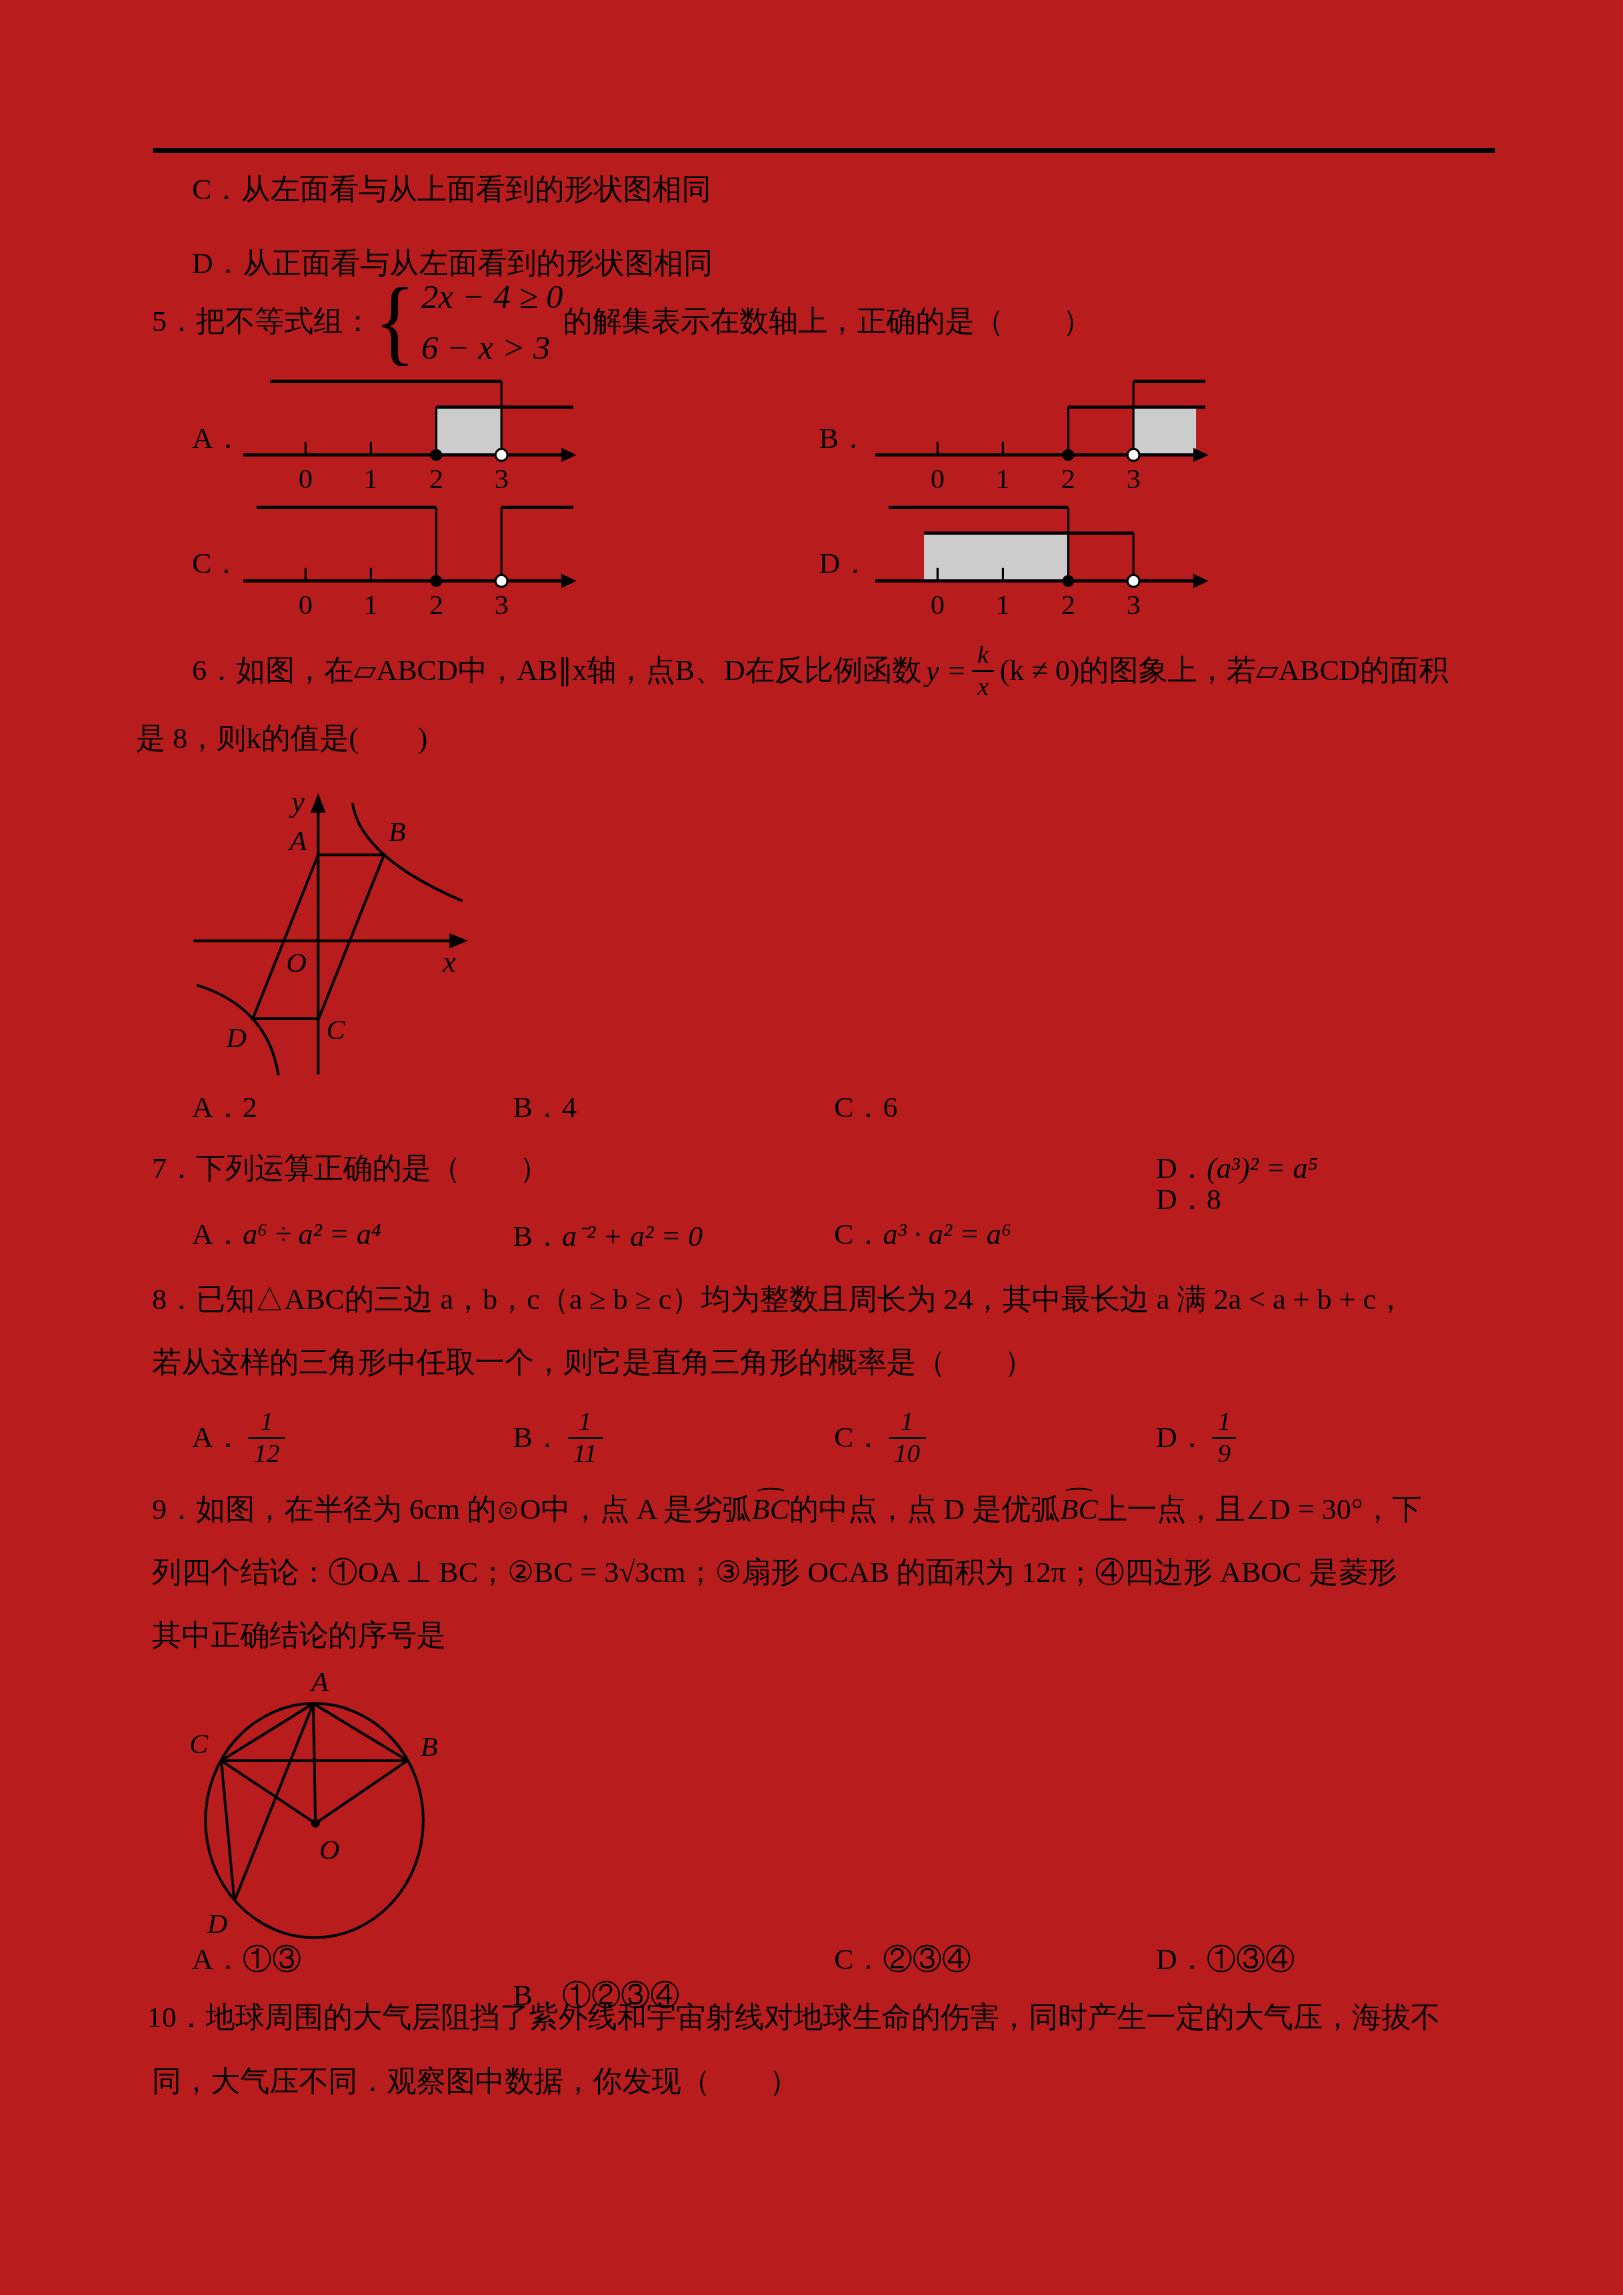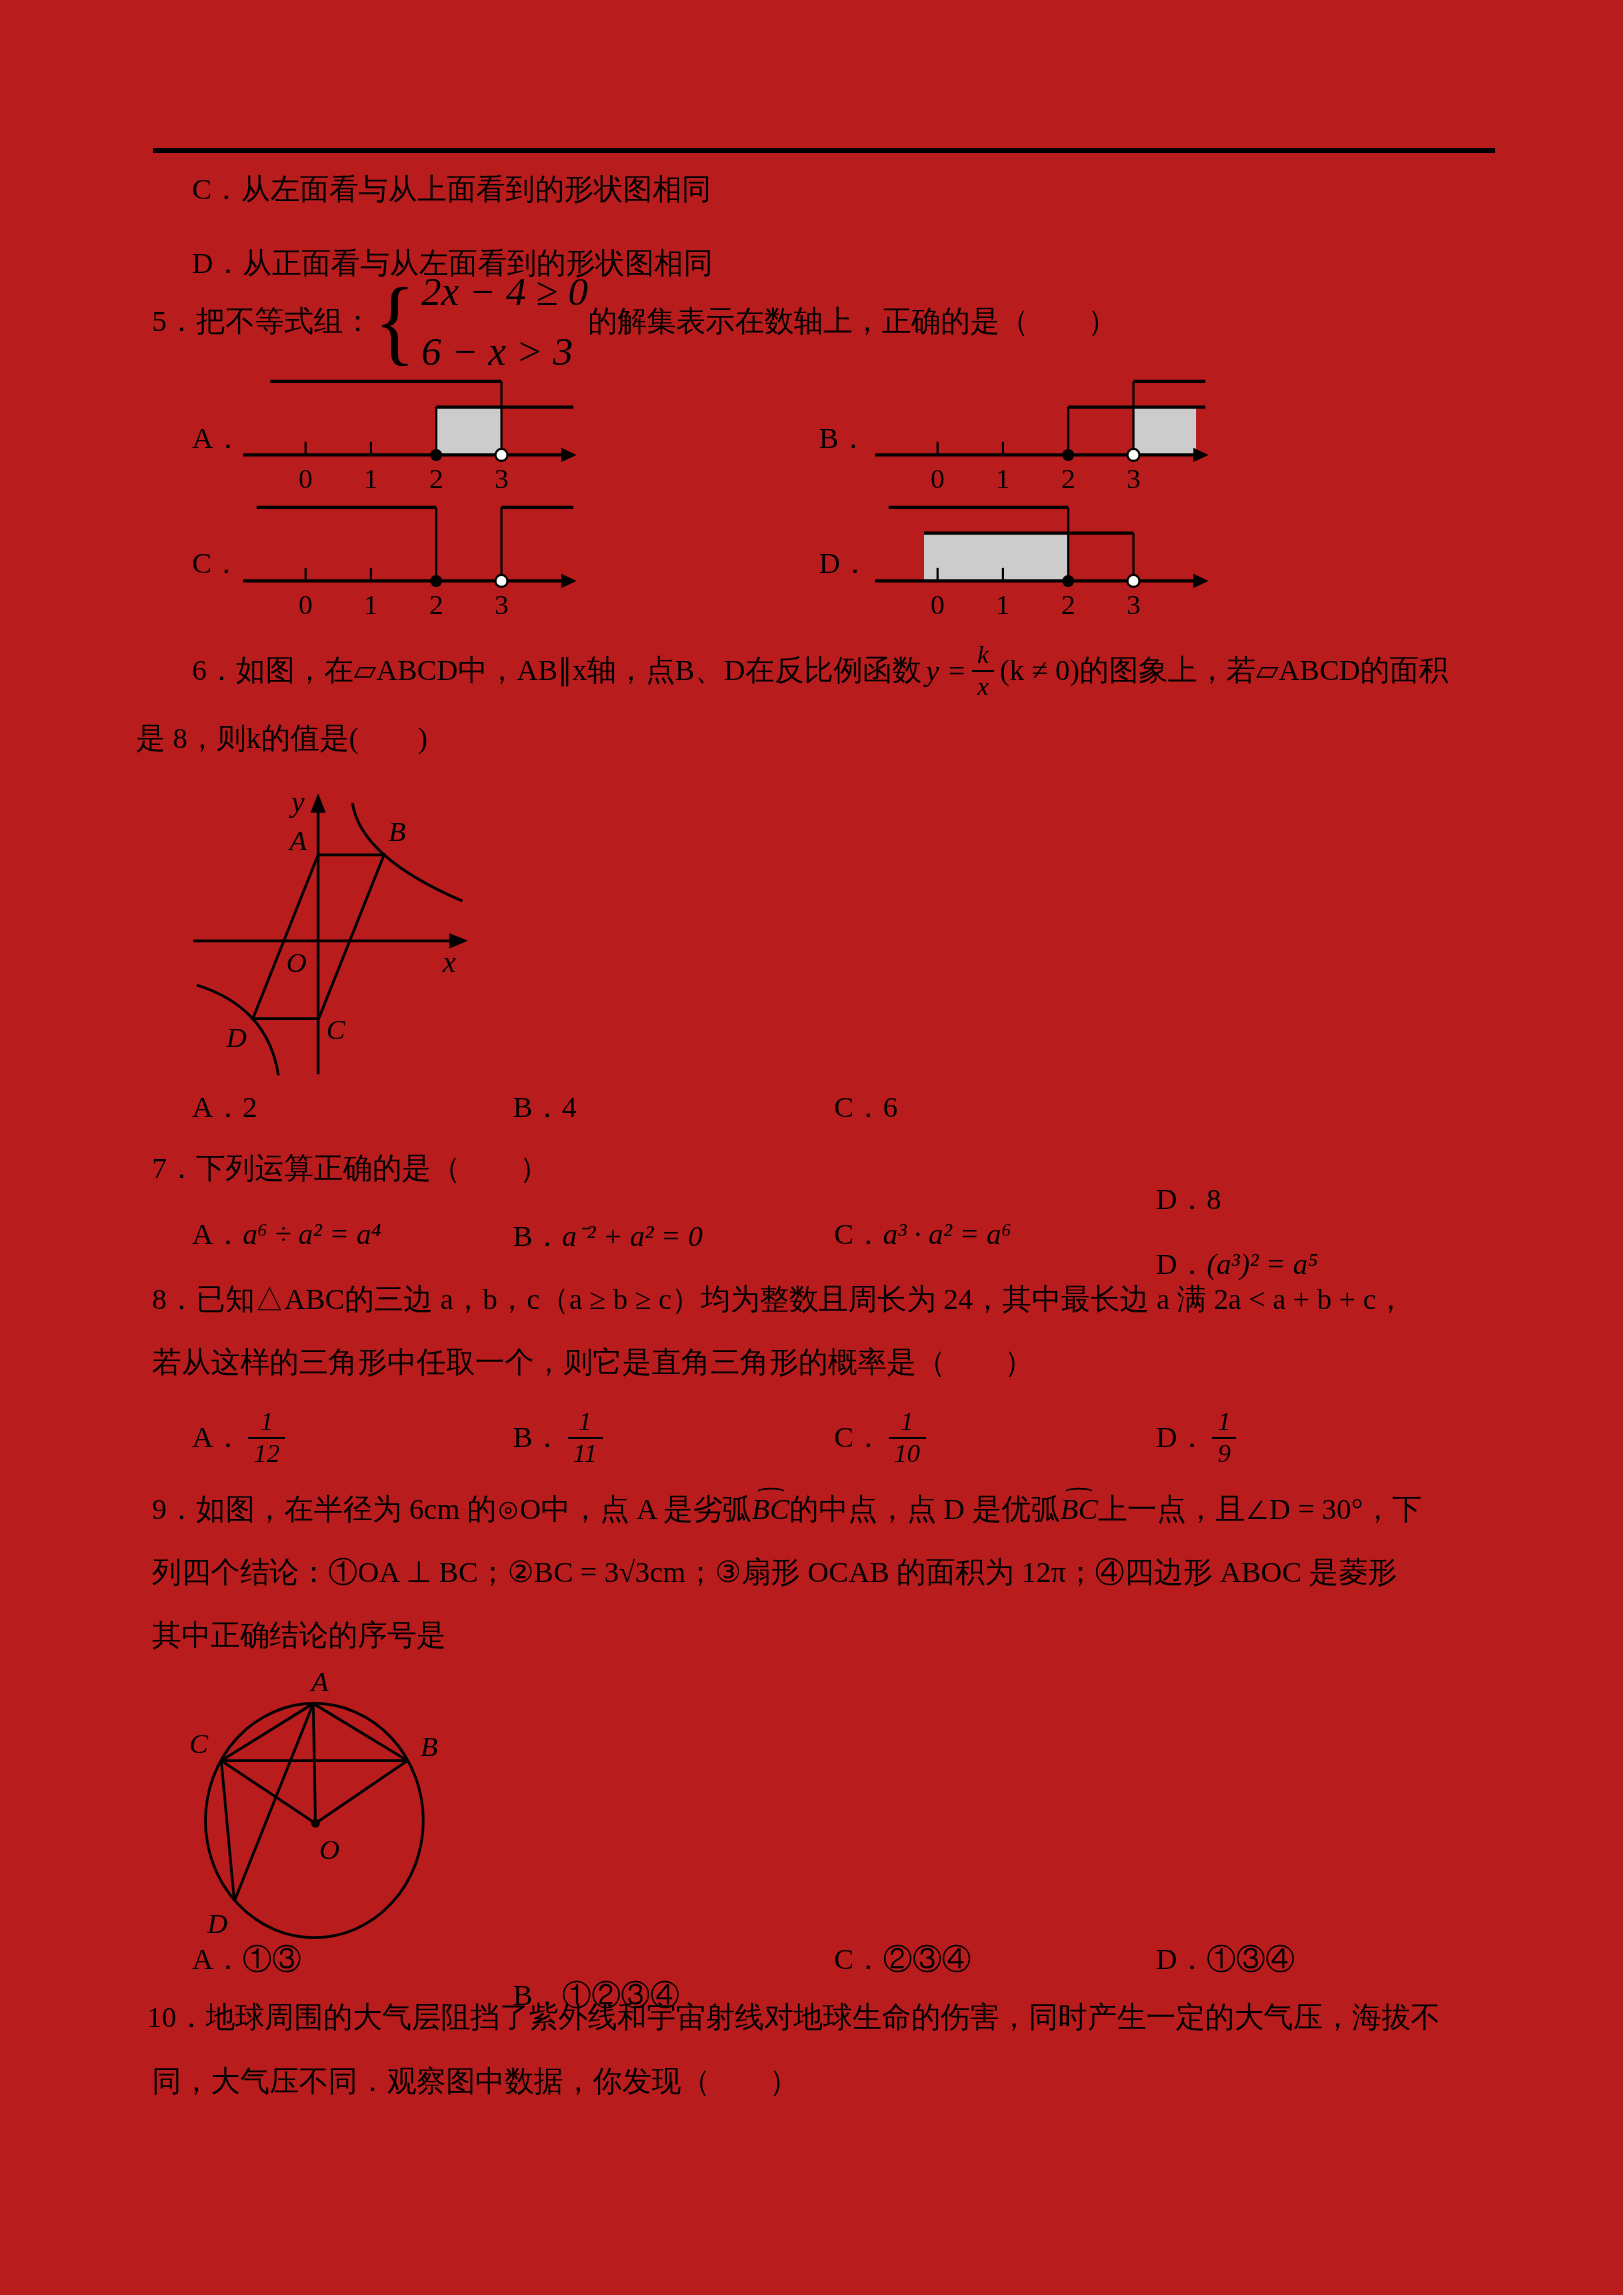--- a/index.html
+++ b/index.html
@@ -4,21 +4,21 @@
 <style>
   html,body{margin:0;padding:0;background:#ffffff;}
   #page{position:relative;width:1623px;height:2295px;background:#b91c1c;color:#000;
         font-family:"Liberation Serif", serif;overflow:hidden;}
   .line{position:absolute;font-size:29.4px;white-space:nowrap;color:#000;}
   .rule{position:absolute;background:#000;}
   .flexrow{display:flex;align-items:center;}
   .sys{display:inline-flex;align-items:center;}
   .brace{font-size:95px;line-height:1;font-weight:400;transform:scaleX(.9);}
   .eqcol{display:inline-flex;flex-direction:column;margin-left:3.3px;}
-  .eq{font-size:40px;font-style:italic;line-height:1.5;}
+  .eq{font-size:34px;font-style:italic;line-height:1.5;}
   .frac{display:inline-flex;flex-direction:column;align-items:center;vertical-align:middle;
         font-style:italic;margin:0 5.5px;}
   .frac .num{font-size:26px;line-height:1.15;padding:0 5.5px;}
   .frac .den{font-size:26px;line-height:1.15;padding:0 5.5px;border-top:2.2px solid #000;}
   .mathit{font-style:italic;}
   .arcwrap{position:relative;display:inline-block;font-style:italic;}
   .arcmark{position:absolute;left:50%;top:-18.5px;transform:translateX(-50%) scaleX(2.2);
            font-size:22px;font-style:normal;}
   svg text{font-family:"Liberation Serif", serif;}
 </style>
@@ -155,21 +155,21 @@
   <div class="line" style="left:152px;top:1149px;">7．下列运算正确的是（　　）</div>
   <div class="line" style="left:192px;top:1215px;">
     <span>A．</span><span class="mathit">a⁶ ÷ a² = a⁴</span>
   </div>
   <div class="line" style="left:513px;top:1215px;">
     <span>B．</span><span class="mathit">a⁻² + a² = 0</span>
   </div>
   <div class="line" style="left:834px;top:1215px;">
     <span>C．</span><span class="mathit">a³ · a² = a⁶</span>
   </div>
-  <div class="line" style="left:1156px;top:1245px;">
+  <div class="line" style="left:1156px;top:1149px;">
     <span>D．</span><span class="mathit">(a³)² = a⁵</span>
   </div>
 
   <div class="line" style="left:152px;top:1280px;">8．已知△ABC的三边 a，b，c（a ≥ b ≥ c）均为整数且周长为 24，其中最长边 a 满 2a &lt; a + b + c，</div>
   <div class="line" style="left:152px;top:1343px;">若从这样的三角形中任取一个，则它是直角三角形的概率是（　　）</div>
 
   <div class="line flexrow" style="left:192px;top:1402px;height:71px;">
     <span>A．</span>
     <span class="frac">
       <span class="num">1</span>

